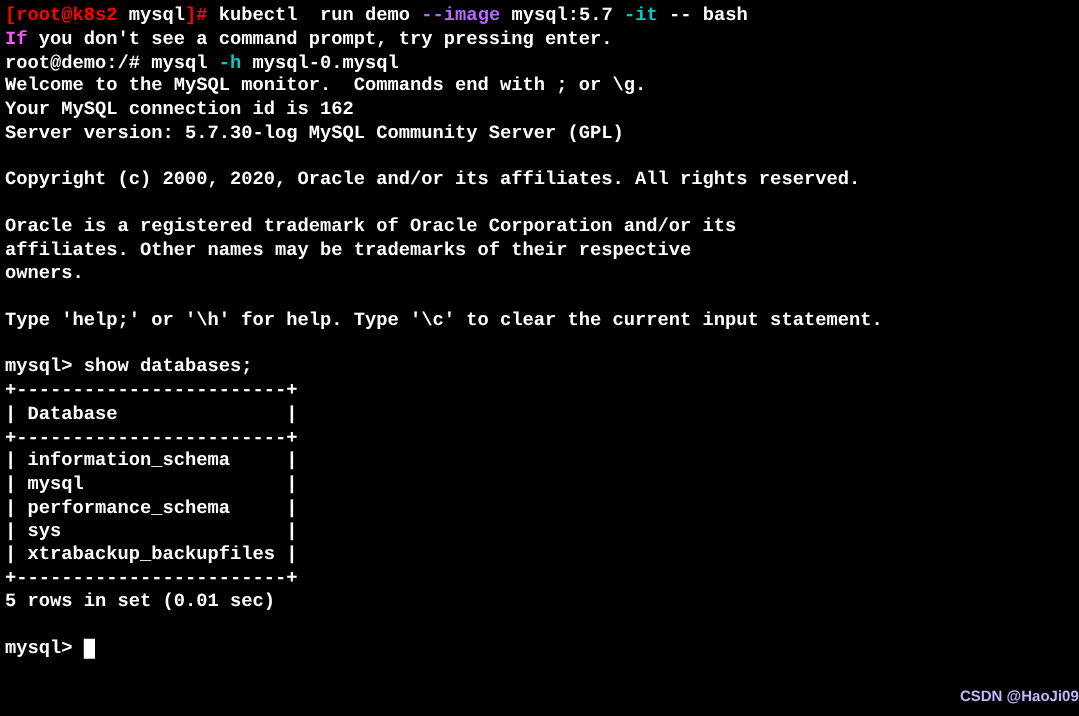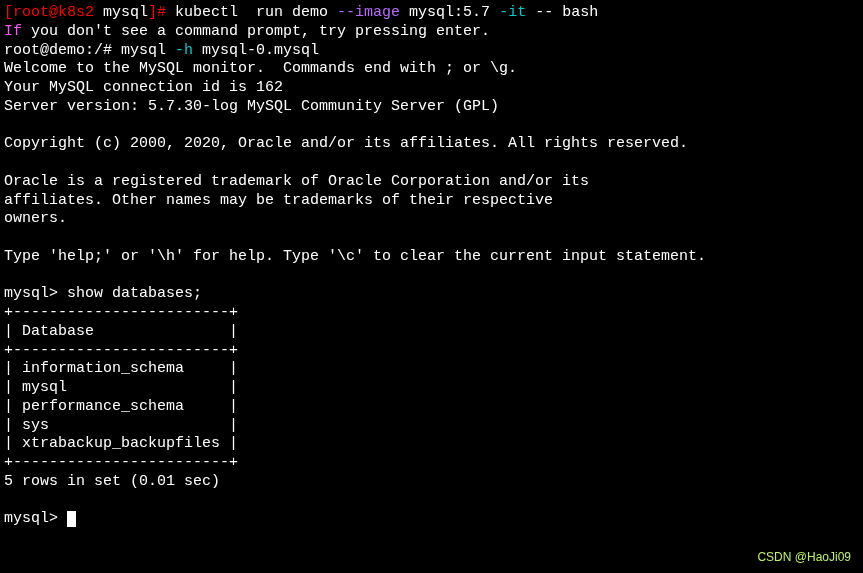--- a/index.html
+++ b/index.html
@@ -1,18 +1,19 @@
 <!DOCTYPE html>
 <html><head>
   <meta charset="utf-8">
   <style>
     * {
       margin: 0;
       padding: 0;
       box-sizing: border-box;
+      font-weight: bold;
     }
     body {
       background: #000;
       color: #fff;
       font-family: 'Courier New', Consolas, monospace;
       font-size: 15px;
       line-height: 1.25;
       padding: 4px;
       width: 863px;
       height: 573px;
@@ -30,22 +31,22 @@
     .cursor {
       display: inline-block;
       width: 9px;
       height: 16px;
       background: #ffffff;
       vertical-align: text-bottom;
     }
     .watermark {
       position: absolute;
       bottom: 8px;
-      right: 12px;
-      color: #bef264;
+      right: 0;
+      color: #c4b5fd;
       font-size: 12px;
       font-family: sans-serif;
     }
   </style>
 </head>
 <body>
 
 <div class="terminal"><span class="red">[</span><span class="red">root@k8s2</span><span class="white"> mysql</span><span class="red">]# </span><span class="white">kubectl  run demo </span><span class="purple">--image</span><span class="white"> mysql:5.7 </span><span class="cyan">-it</span><span class="white"> -- bash</span>
 <span class="pink">If</span><span class="white"> you don't see a command prompt, try pressing enter.</span>
 <span class="white">root@demo:/# mysql </span><span class="cyan">-h</span><span class="white"> mysql-0.mysql</span>

